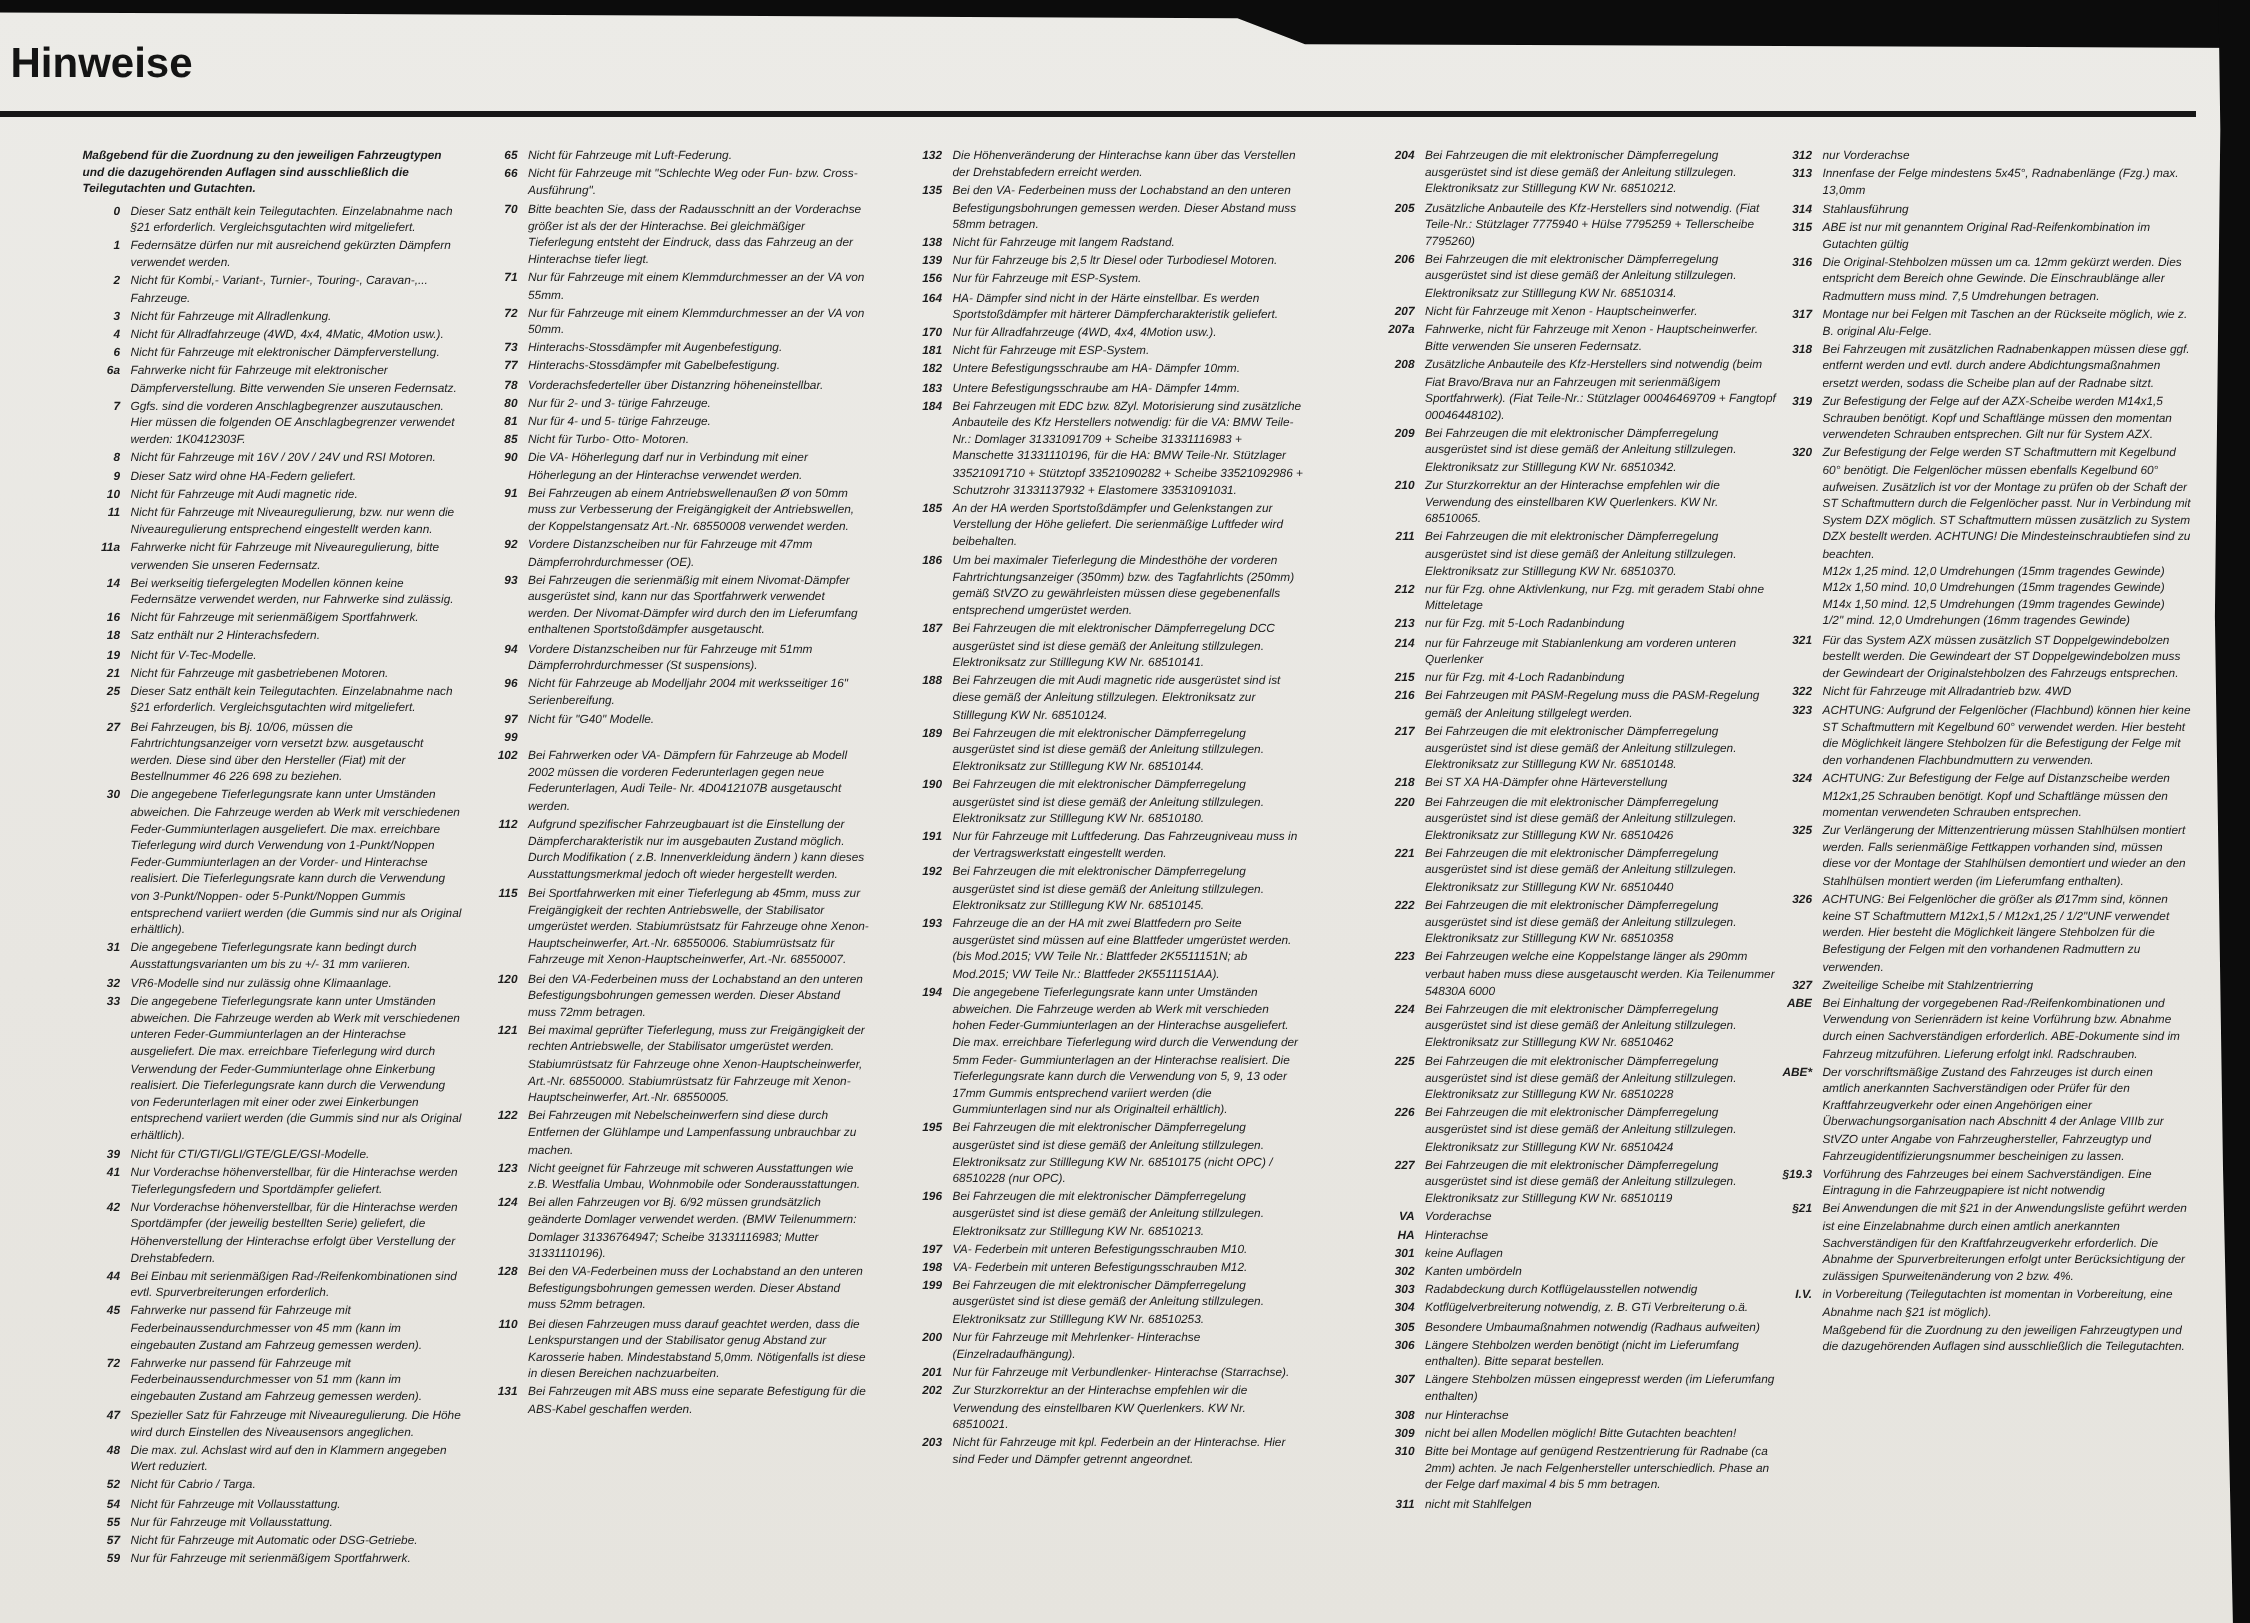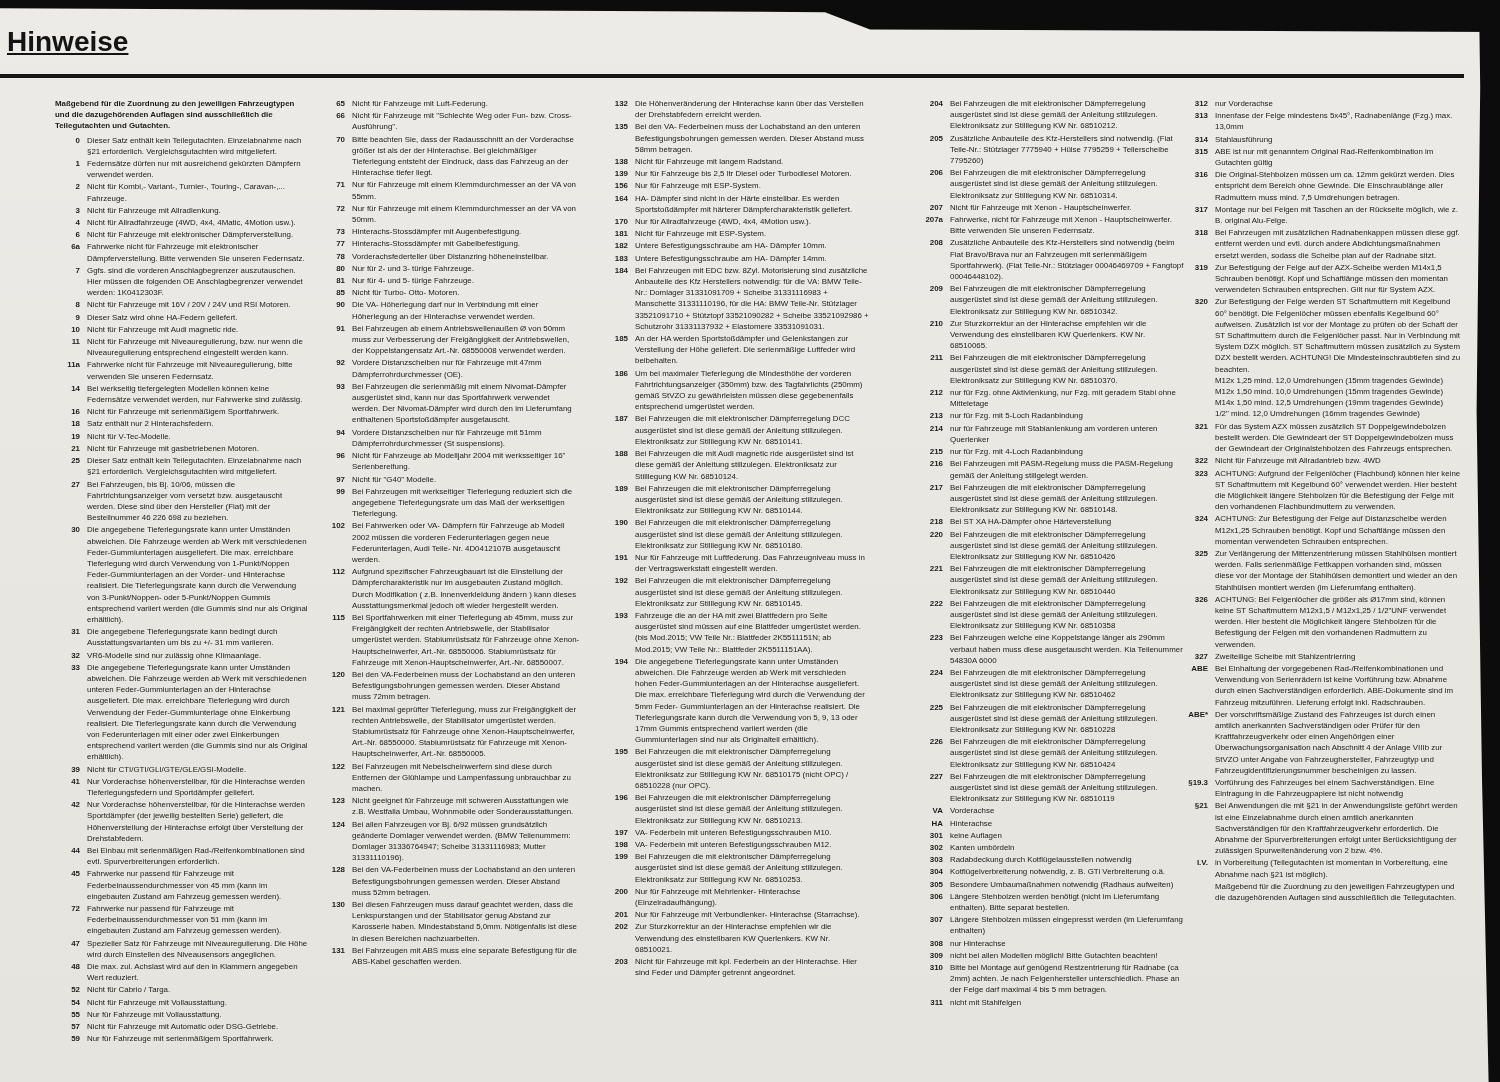--- a/index.html
+++ b/index.html
@@ -1,20 +1,20 @@
 <!DOCTYPE html>
 <html><head>
 <meta charset="utf-8">
 <style>
   html,body{margin:0;padding:0;width:1500px;height:1082px;overflow:hidden;}
   body{background:#e9e7e2;font-family:"Liberation Sans","DejaVu Sans",sans-serif;color:#1b1b1b;}
   .page{position:absolute;inset:0;background:linear-gradient(180deg,#ecebe7 0%,#e8e6e1 60%,#e6e4de 100%);}
-  h1.title{position:absolute;left:7px;top:26px;margin:0;font-size:28px;font-weight:bold;color:#141414;letter-spacing:0px;text-decoration:underline;}
+  h1.title{position:absolute;left:7px;top:26px;margin:0;font-size:28px;font-weight:bold;color:#141414;letter-spacing:0px;}
   .rule{position:absolute;left:0;top:74px;width:1464px;height:4px;background:#161616;}
-  .col{position:absolute;top:98px;font-size:7.9px;line-height:11.2px;}
+  .col{position:absolute;top:98px;font-size:7.9px;line-height:11.2px;font-style:italic;}
   .intro{margin:0 0 3px 0;font-weight:bold;white-space:pre-wrap;}
   .item{display:flex;margin-bottom:1px;}
   .num{flex:0 0 25px;text-align:right;font-weight:bold;margin-right:7px;}
   .txt{flex:1;white-space:pre-wrap;}
   .scan{background:#0c0c0c;position:absolute;}
   .scan-top{left:0;top:0;width:1500px;height:32px;
     clip-path:polygon(0 0,100% 0,100% 100%,58% 92%,55% 38%,20% 30%,0 26%);}
   .scan-right{right:0;top:0;width:30px;height:1082px;
     clip-path:polygon(30% 0,100% 0,100% 100%,62% 100%,40% 72%,22% 38%,34% 8%);}
 </style>
@@ -244,21 +244,20 @@
       <div class="item">
         <span class="num">96</span>
         <span class="txt">Nicht für Fahrzeuge ab Modelljahr 2004 mit werksseitiger 16" Serienbereifung.</span>
       </div>
       <div class="item">
         <span class="num">97</span>
         <span class="txt">Nicht für "G40" Modelle.</span>
       </div>
       <div class="item">
         <span class="num">99</span>
-        <span class="txt">Bei Fahrzeugen mit werkseitiger Tieferlegung reduziert sich die angegebene Tieferlegungsrate um das Maß der werkseitigen Tieferlegung.</span>
       </div>
       <div class="item">
         <span class="num">102</span>
         <span class="txt">Bei Fahrwerken oder VA- Dämpfern für Fahrzeuge ab Modell 2002 müssen die vorderen Federunterlagen gegen neue Federunterlagen, Audi Teile- Nr. 4D0412107B ausgetauscht werden.</span>
       </div>
       <div class="item">
         <span class="num">112</span>
         <span class="txt">Aufgrund spezifischer Fahrzeugbauart ist die Einstellung der Dämpfercharakteristik nur im ausgebauten Zustand möglich. Durch Modifikation ( z.B. Innenverkleidung ändern ) kann dieses Ausstattungsmerkmal jedoch oft wieder hergestellt werden.</span>
       </div>
       <div class="item">
@@ -283,21 +282,21 @@
       </div>
       <div class="item">
         <span class="num">124</span>
         <span class="txt">Bei allen Fahrzeugen vor Bj. 6/92 müssen grundsätzlich geänderte Domlager verwendet werden. (BMW Teilenummern: Domlager 31336764947; Scheibe 31331116983; Mutter 31331110196).</span>
       </div>
       <div class="item">
         <span class="num">128</span>
         <span class="txt">Bei den VA-Federbeinen muss der Lochabstand an den unteren Befestigungsbohrungen gemessen werden. Dieser Abstand muss 52mm betragen.</span>
       </div>
       <div class="item">
-        <span class="num">130</span>
+        <span class="num">110</span>
         <span class="txt">Bei diesen Fahrzeugen muss darauf geachtet werden, dass die Lenkspurstangen und der Stabilisator genug Abstand zur Karosserie haben. Mindestabstand 5,0mm. Nötigenfalls ist diese in diesen Bereichen nachzuarbeiten.</span>
       </div>
       <div class="item">
         <span class="num">131</span>
         <span class="txt">Bei Fahrzeugen mit ABS muss eine separate Befestigung für die ABS-Kabel geschaffen werden.</span>
       </div>
     </div>
   <div class="col" style="left:603px;width:266px">
       <div class="item">
         <span class="num">132</span>

